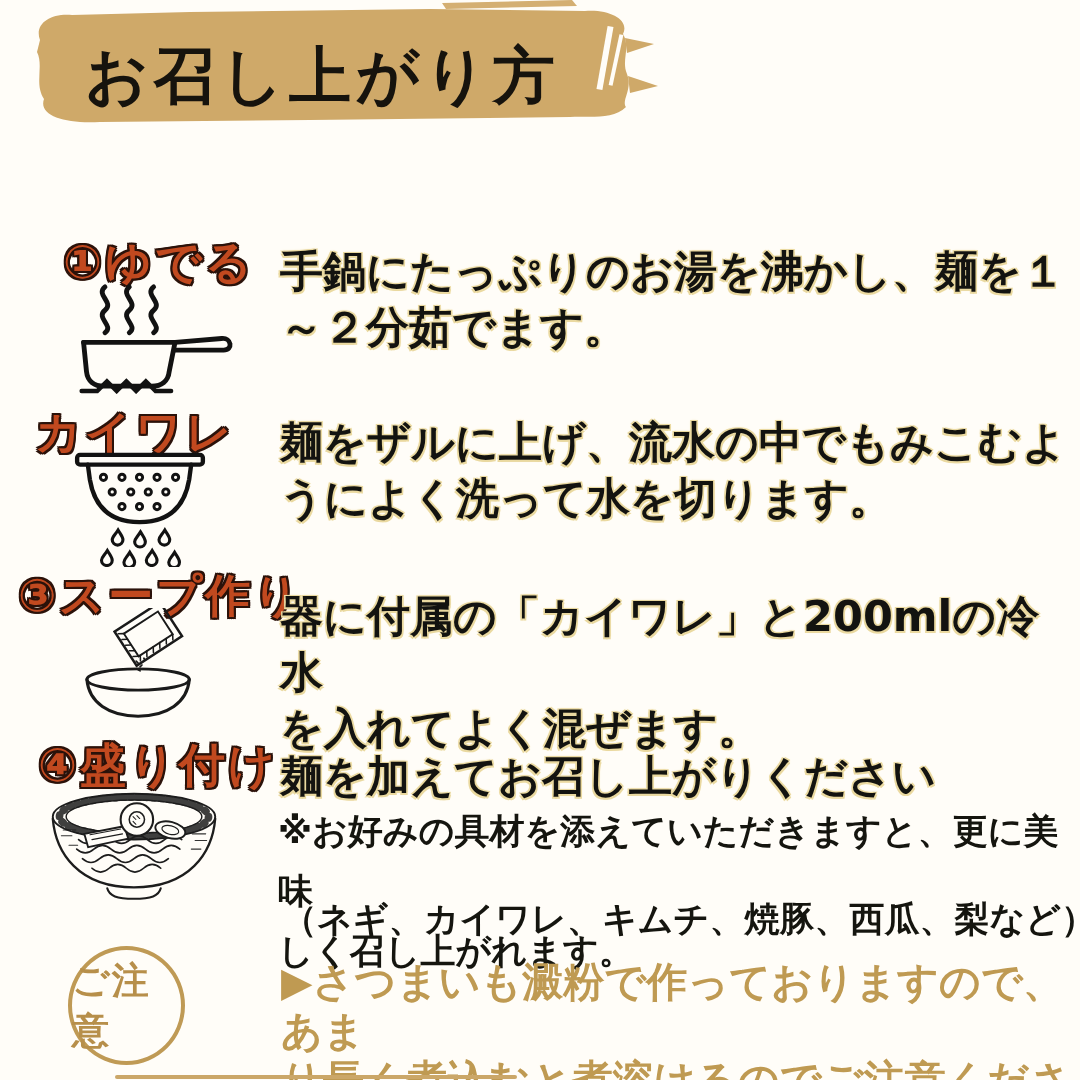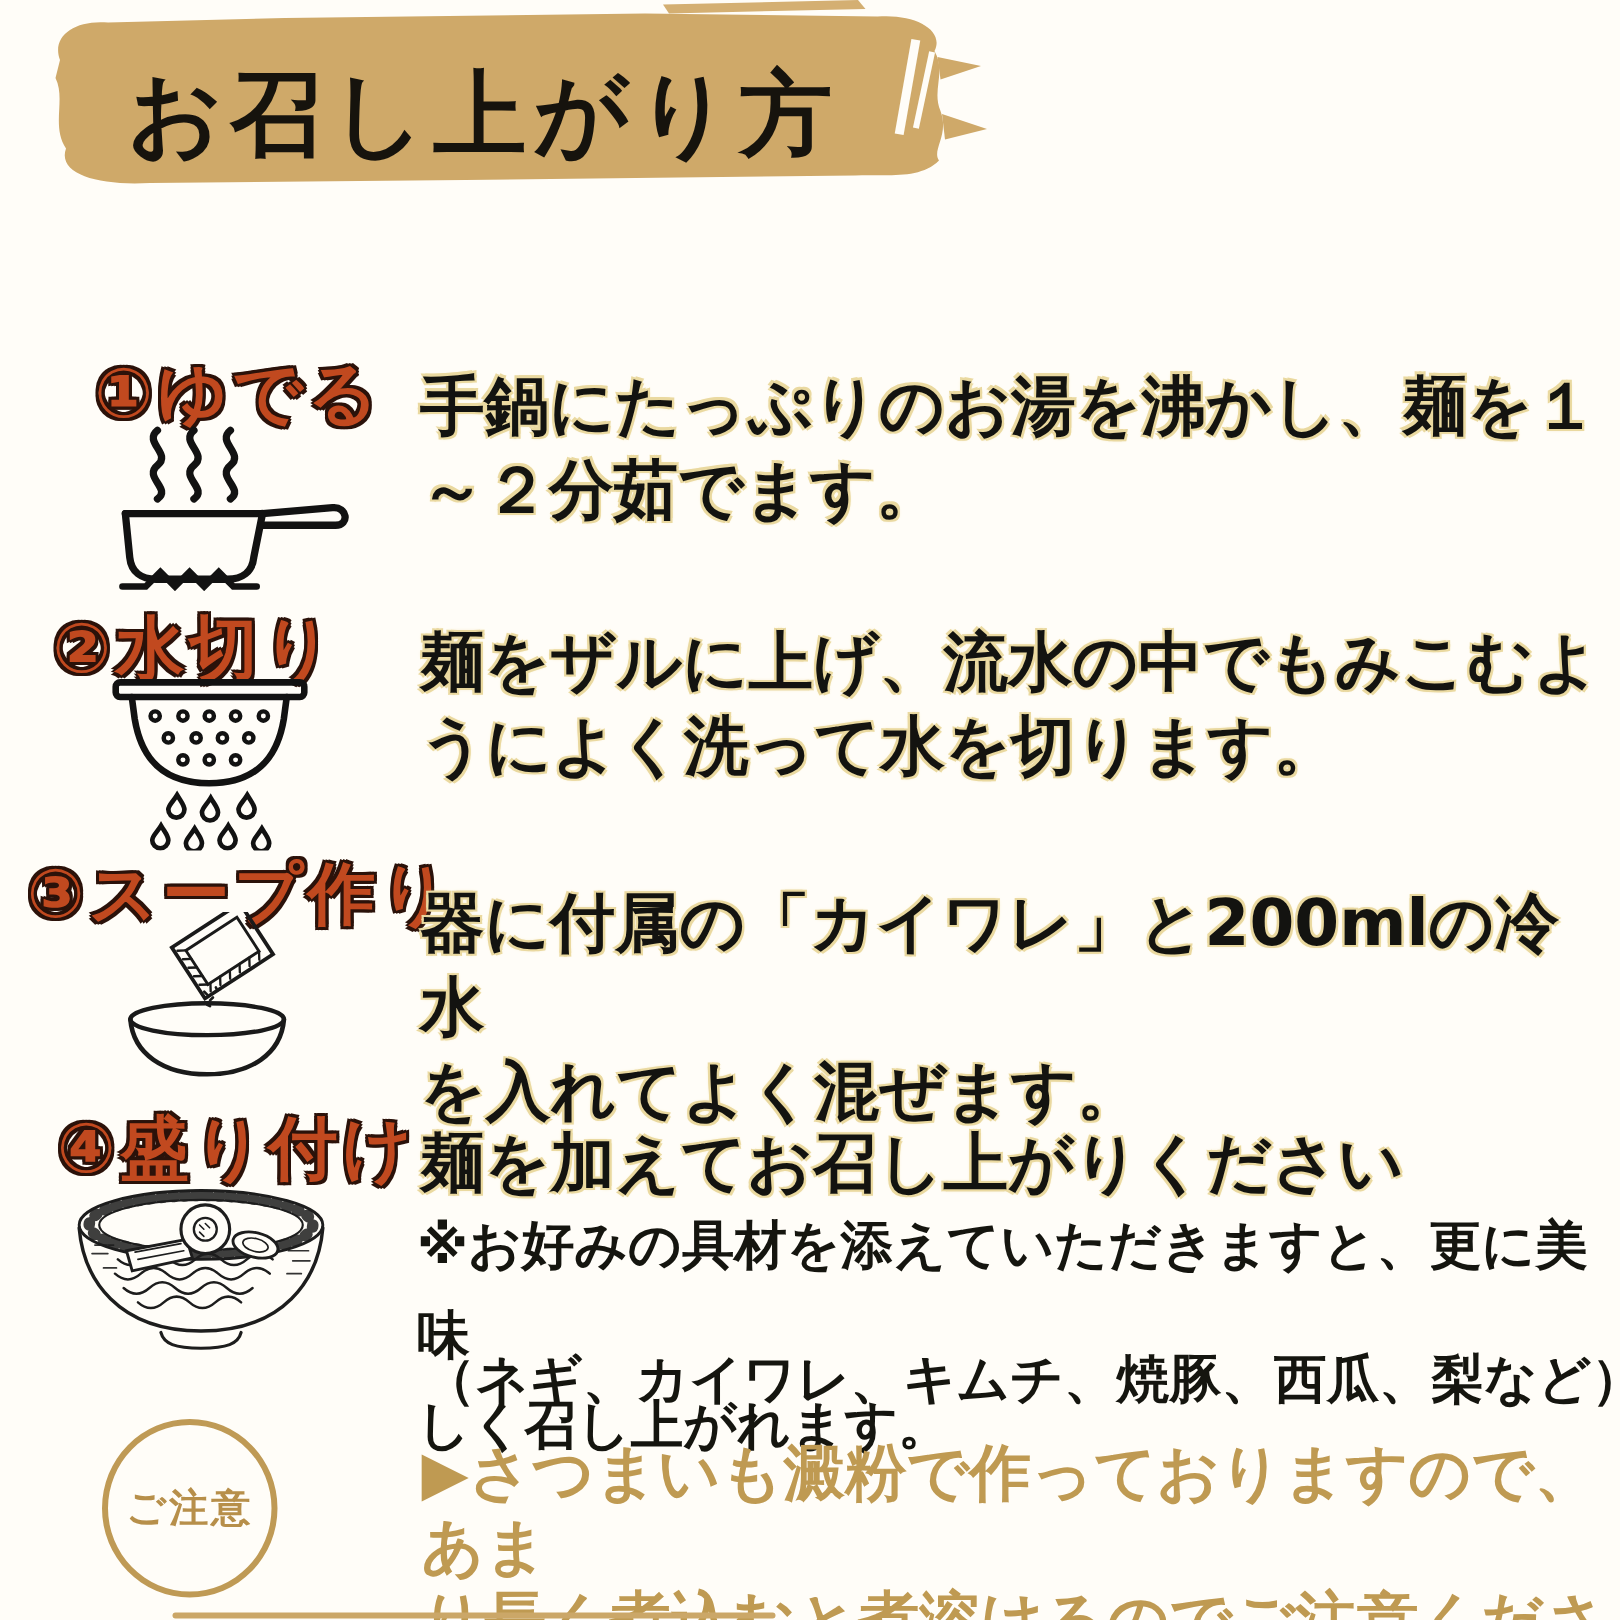--- a/index.html
+++ b/index.html
@@ -75,21 +75,21 @@
   }
 
   
   .caution-badge {
     left: 68px; top: 946px;
     width: 117px; height: 119px;
     border: 4px solid #bf9a55;
     border-radius: 50%;
     display: flex; align-items: center; justify-content: center;
     color: #b78f4a;
-    font-size: 26px; font-weight: bold;
+    font-size: 37px; font-weight: bold;
     letter-spacing: 2px;
   }
   .caution-text {
     left: 281px; top: 958px;
     width: 800px;
     font-size: 41px; font-weight: bold;
     line-height: 49px;
     color: #bf9a52;
     white-space: pre-line;
   }
@@ -125,21 +125,21 @@
     <path d="M38,5 C28,13 48,21 38,29 C28,37 48,45 38,52"></path>
     <path d="M63,5 C53,13 73,21 63,29 C53,37 73,45 63,52"></path>
     <path d="M88,5 C78,13 98,21 88,29 C78,37 98,45 88,52"></path>
     <path d="M16,62 L110,62 L158,58 C168,57 170,70 160,70 L110,70"></path>
     <path d="M16,62 L19,92 C20,102 27,107 37,107 L86,107 C96,107 103,102 104,92 L110,62"></path>
     <path d="M14,112 H30 L40,102 L50,112 L60,102 L70,112 L80,102 L90,112 H106" stroke-width="4.5"></path>
   </svg>
   <div class="abs body-text" style="top:243px;">手鍋にたっぷりのお湯を沸かし、麺を１
 ～２分茹でます。</div>
 
-  <div class="abs step-heading" style="left:35px; top:402px;">②水切り</div>
+  <div class="abs step-heading" style="left:35px; top:402px;">カイワレ</div>
   <svg class="abs" style="left:74px; top:452px;" width="132" height="115" viewBox="0 0 135 118" fill="none" stroke="#121212" stroke-width="4.5" stroke-linecap="round">
     <rect x="3" y="3" width="129" height="10" rx="3"></rect>
     <path d="M14,13 L16,28 C21,58 38,72 67,72 C96,72 113,58 118,28 L120,13"></path>
     <g stroke-width="3">
       <circle cx="30" cy="26" r="3.2"></circle>
         <circle cx="49" cy="26" r="3.2"></circle>
         <circle cx="67" cy="26" r="3.2"></circle>
         <circle cx="85" cy="26" r="3.2"></circle>
         <circle cx="104" cy="26" r="3.2"></circle>
       <circle cx="39" cy="41" r="3.2"></circle>

